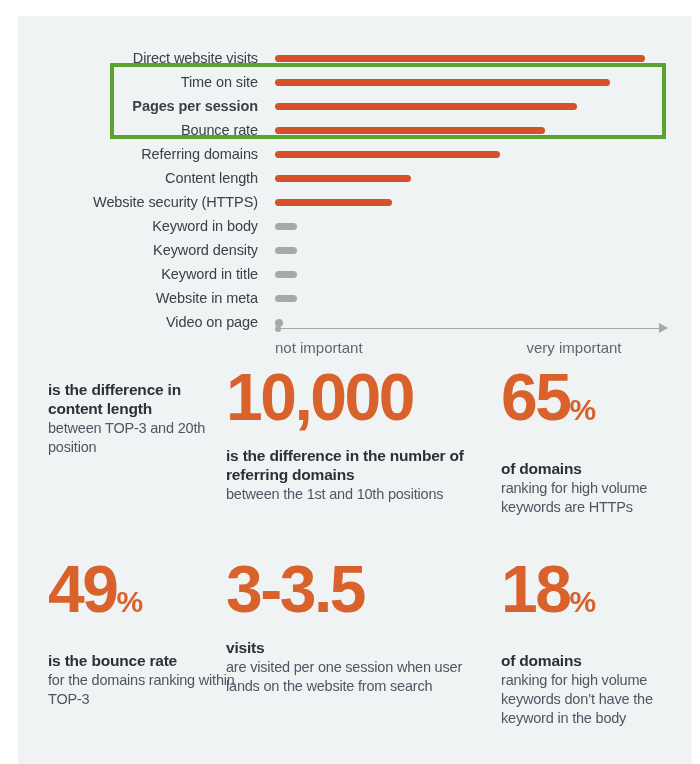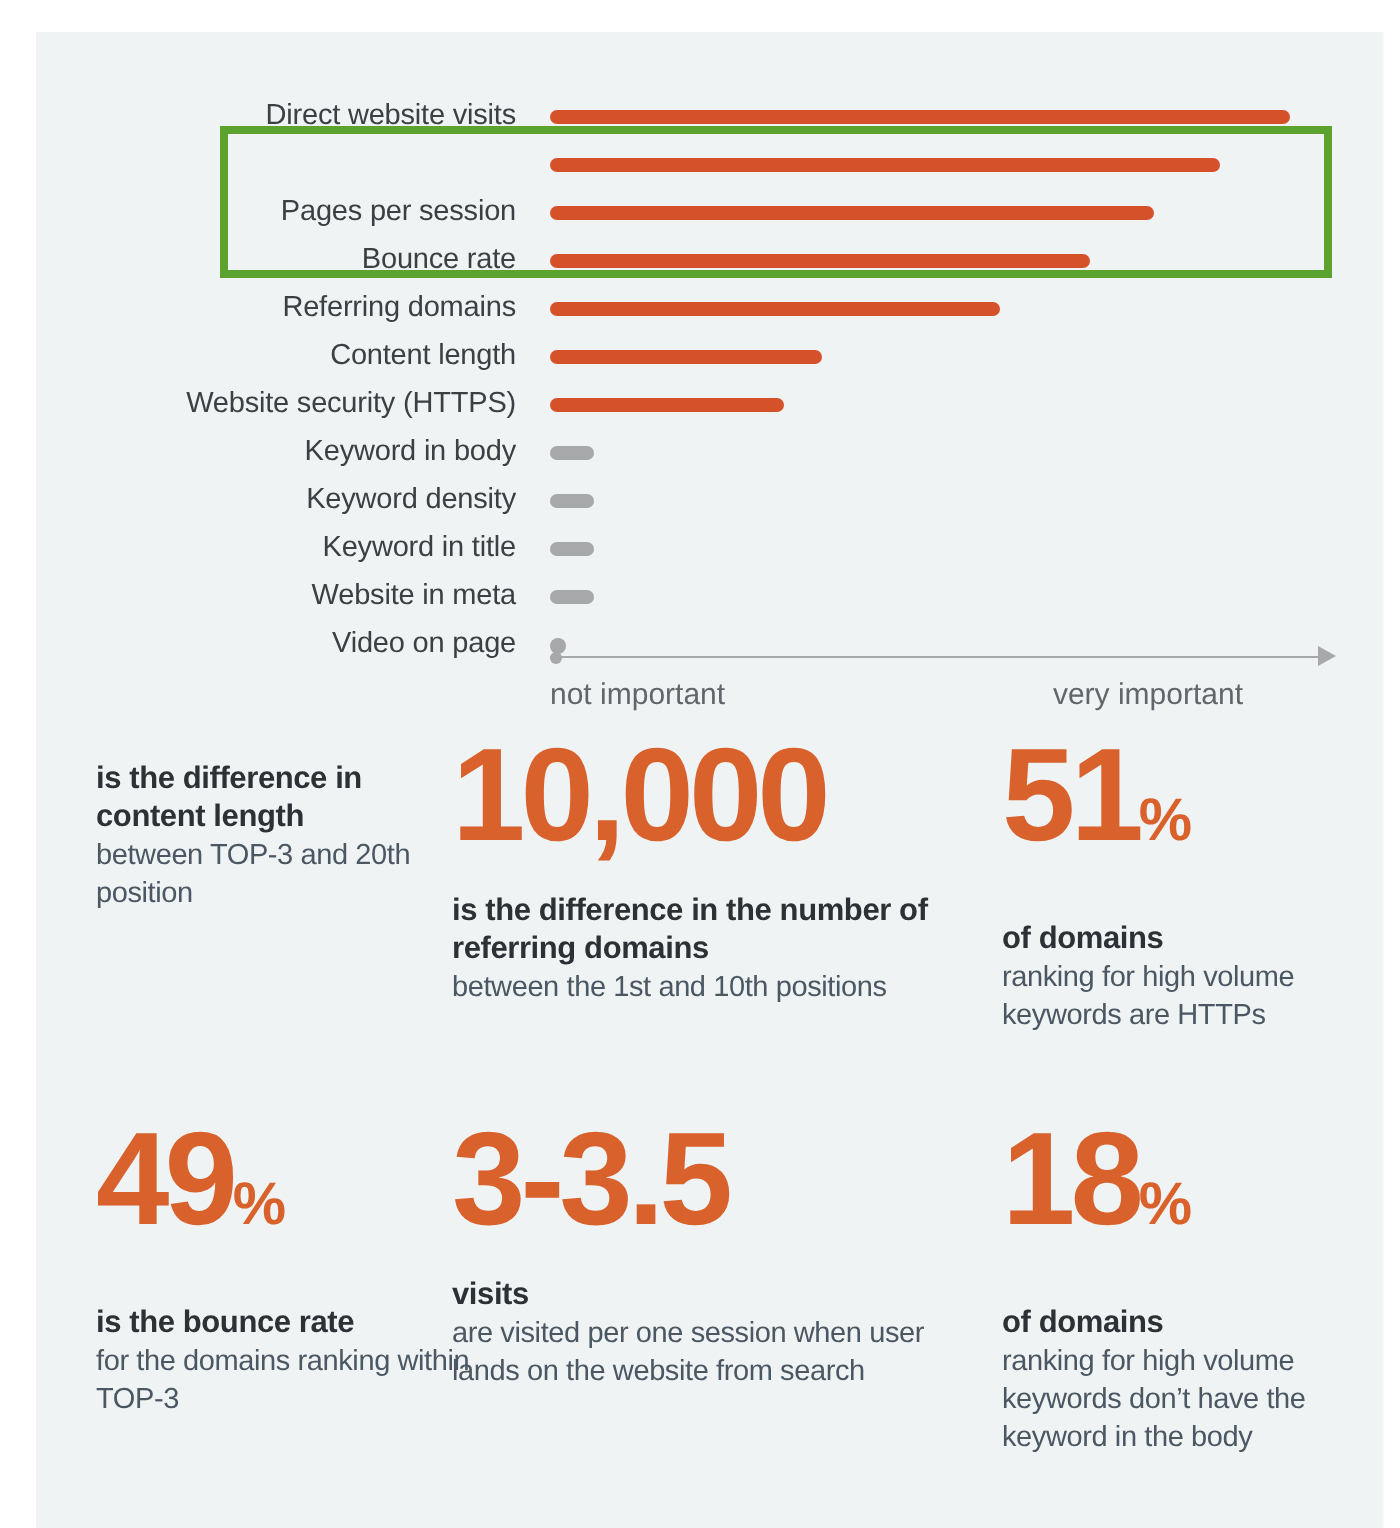--- a/index.html
+++ b/index.html
@@ -206,25 +206,26 @@
     <div id="chart">
 
       <div id="bar-rows">
           <div class="bar-row" style="top: 30px;">
             <div class="bar-label">Direct website visits</div>
             <div class="bar-track" style="width: 400px;">
               <div class="bar orange" style="width: 370px;"></div>
             </div>
           </div>
           <div class="bar-row" style="top: 54px;">
+            <div class="bar-label">Time on site</div>
             <div class="bar-track" style="width: 400px;">
               <div class="bar orange" style="width: 335px;"></div>
             </div>
           </div>
-          <div class="bar-row" style="top: 78px;">
+          <div class="bar-row" style="top: 78px; font-weight: bold;">
             <div class="bar-label">Pages per session</div>
             <div class="bar-track" style="width: 400px;">
               <div class="bar orange" style="width: 302px;"></div>
             </div>
           </div>
           <div class="bar-row" style="top: 102px;">
             <div class="bar-label">Bounce rate</div>
             <div class="bar-track" style="width: 400px;">
               <div class="bar orange" style="width: 270px;"></div>
             </div>
@@ -294,21 +295,21 @@
         <div class="stat" id="stat-1">
           <div class="stat-headline">is the difference in content length</div>
           <div class="stat-sub">between TOP-3 and 20th position</div>
         </div>
         <div class="stat" id="stat-2">
           <div class="stat-number"><span>10,000</span></div>
           <div class="stat-headline">is the difference in the number of referring domains</div>
           <div class="stat-sub">between the 1st and 10th positions</div>
         </div>
         <div class="stat" id="stat-3">
-          <div class="stat-number"><span>51</span><span class="pct">%</span></div>
+          <div class="stat-number"><span>65</span><span class="pct">%</span></div>
           <div class="stat-headline">of domains</div>
           <div class="stat-sub">ranking for high volume keywords are HTTPs</div>
         </div>
         <div class="stat" id="stat-4">
           <div class="stat-number"><span>49</span><span class="pct">%</span></div>
           <div class="stat-headline">is the bounce rate</div>
           <div class="stat-sub">for the domains ranking within TOP-3</div>
         </div>
         <div class="stat" id="stat-5">
           <div class="stat-number"><span>3-3.5</span></div>

